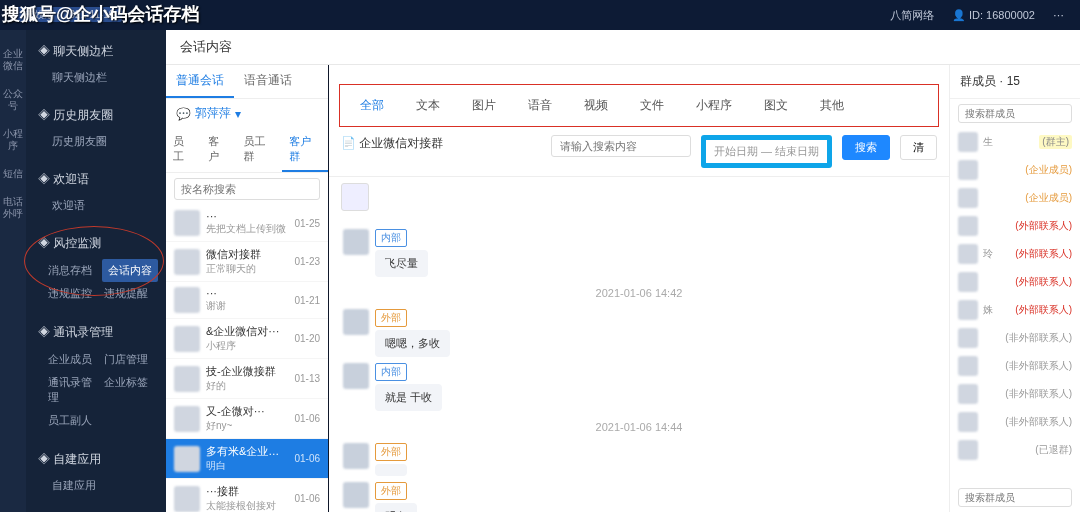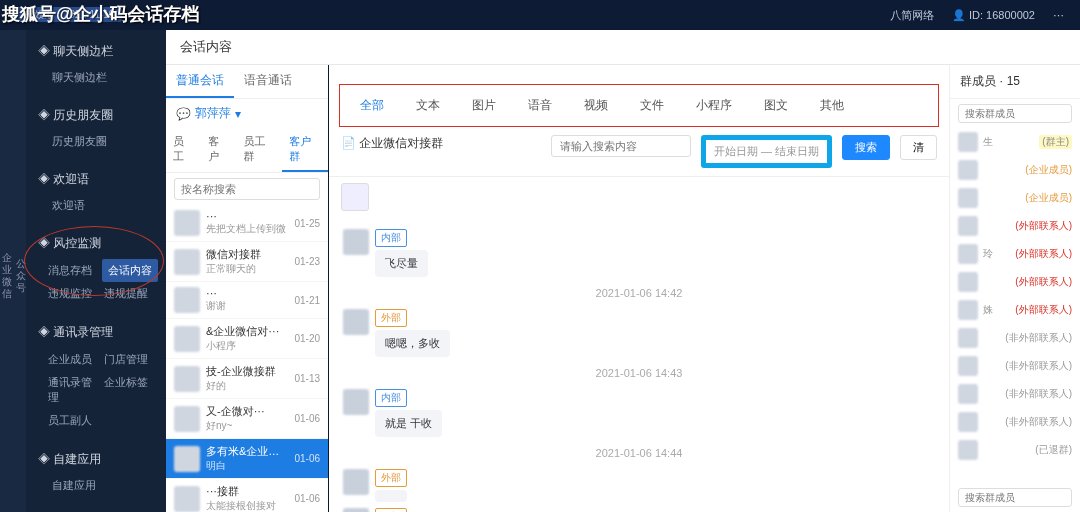--- a/index.html
+++ b/index.html
@@ -1,19 +1,19 @@
 <!DOCTYPE html>
 <html><head>
 <meta charset="utf-8">
 <style>
 *{box-sizing:border-box;margin:0;padding:0;font-family:"Microsoft YaHei",Arial,sans-serif}
 body{background:#f5f6fa;font-size:12px;color:#333;overflow:hidden}
 .app{display:flex;width:1080px;height:512px;position:relative}
 .watermark{position:absolute;top:2px;left:2px;font-size:18px;font-weight:bold;color:#fff;z-index:100;text-shadow:1px 1px 2px #000}
-.rail{width:26px;background:#1a2942;color:#8b95ab;display:flex;flex-direction:row;align-items:center;padding-top:40px;font-size:10px}
+.rail{width:26px;background:#1a2942;color:#8b95ab;display:flex;flex-direction:column;align-items:center;padding-top:40px;font-size:10px}
 .rail-item{padding:8px 2px;text-align:center;line-height:1.2;cursor:pointer}
 .sidebar{width:140px;background:#152339;color:#9aa5ba;display:flex;flex-direction:column;padding-top:32px;font-size:12px}
 .sb-group{padding:6px 0}
 .sb-head{padding:5px 12px;color:#d0d6e0;font-size:12px;display:flex;align-items:center;gap:4px}
 .sb-item{padding:5px 10px 5px 26px;cursor:pointer;font-size:11px}
 .sb-sub{display:flex;flex-wrap:wrap;padding:2px 4px 2px 20px}
 .sb-sub span{width:56px;padding:4px 2px;font-size:11px;cursor:pointer}
 .sb-sub span.active{background:#2d5aa0;color:#fff;border-radius:2px;text-align:center}
 .ellipse{position:absolute;left:24px;top:226px;width:140px;height:70px;border:1.5px solid #c0392b;border-radius:50%;z-index:50;pointer-events:none}
 .topbar{position:absolute;top:0;left:0;right:0;height:30px;background:#0d1b35;color:#c0c8d8;display:flex;align-items:center;justify-content:space-between;padding:0 16px;font-size:11px}
@@ -257,21 +257,20 @@
                 <div class="msg-body"><span class="tag int">内部</span><div class="bubble">飞尽量</div></div>
               </div>
             </div>
             <div class="ts">2021-01-06 14:42</div>
             <div class="msg">
               <div class="msg-row">
                 <div class="msg-av"></div>
                 <div class="msg-body"><span class="tag ext">外部</span><div class="bubble">嗯嗯，多收</div></div>
               </div>
             </div>
-            <div class="ts">2021-01-06 14:43</div>
             <div class="msg">
               <div class="msg-row">
                 <div class="msg-av"></div>
                 <div class="msg-body"><span class="tag int">内部</span><div class="bubble">就是    干收</div></div>
               </div>
             </div>
             <div class="ts">2021-01-06 14:44</div>
             <div class="msg">
               <div class="msg-row">
                 <div class="msg-av"></div>

